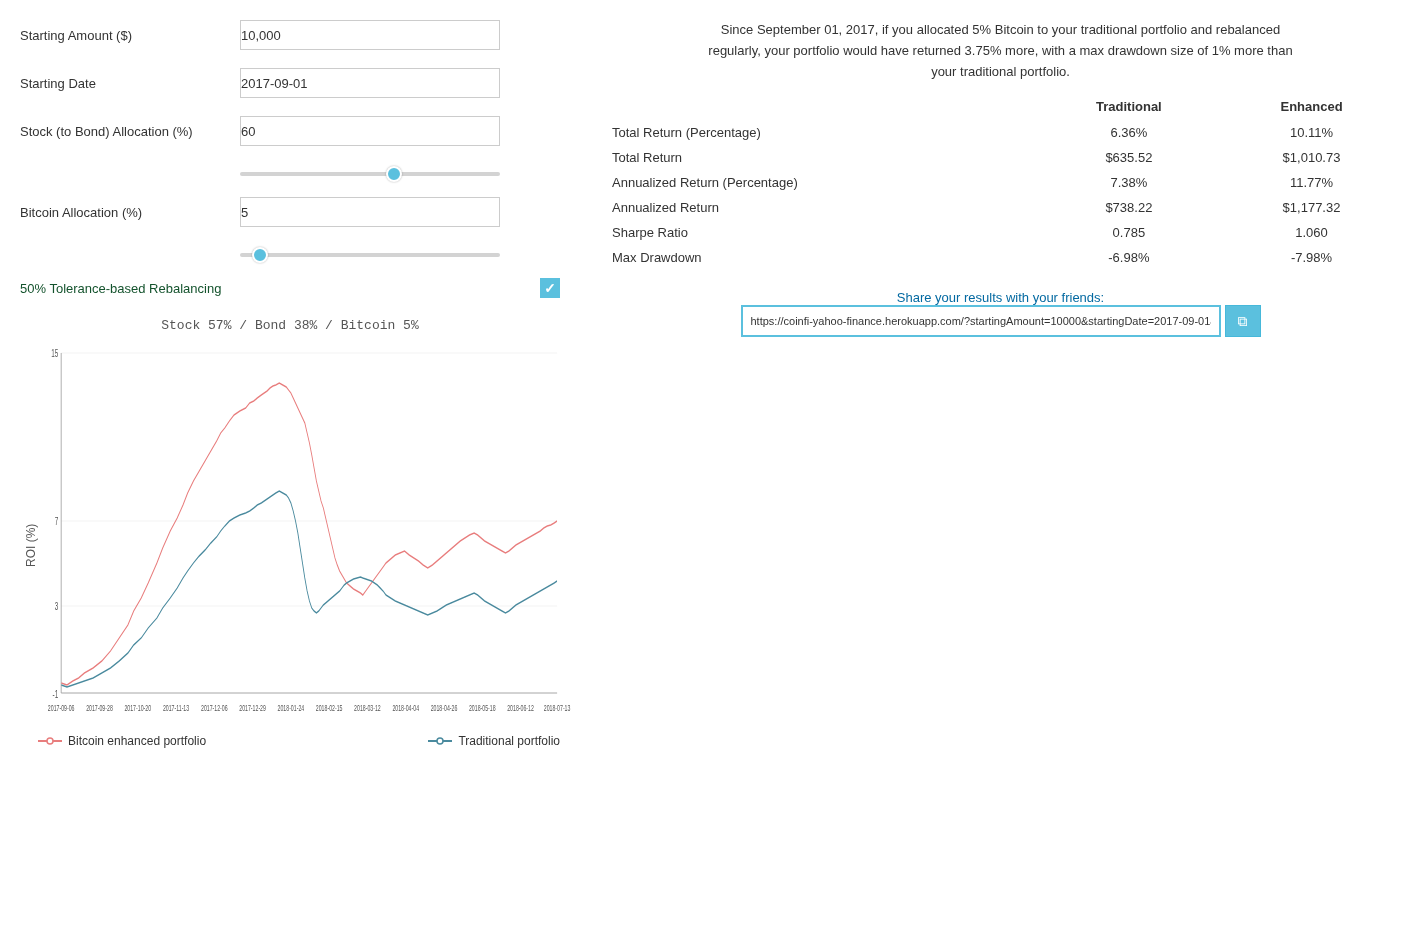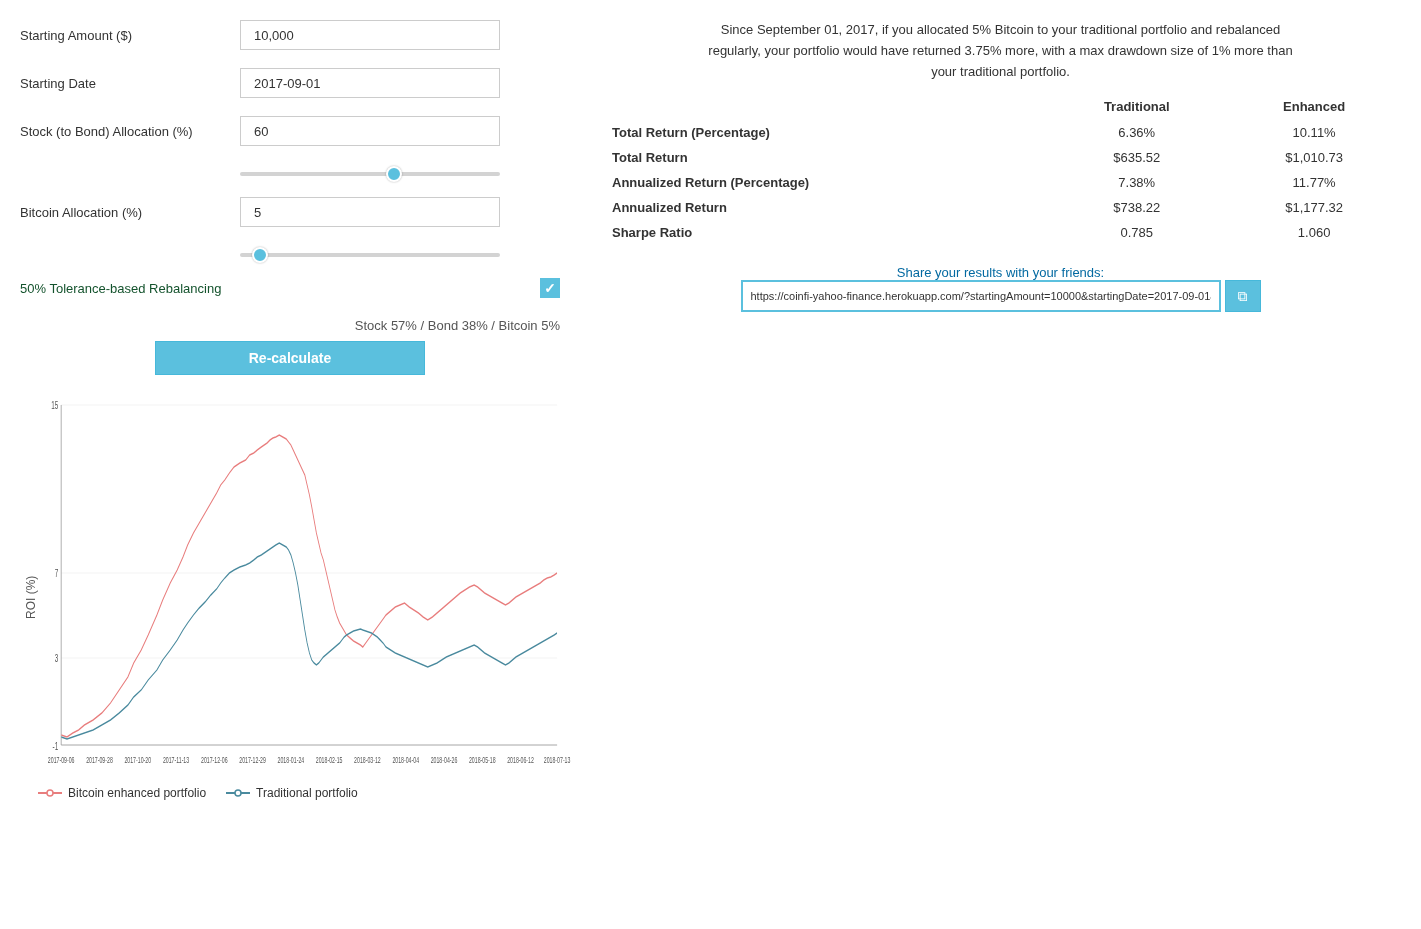--- a/index.html
+++ b/index.html
@@ -5,63 +5,63 @@
     * { box-sizing: border-box; margin: 0; padding: 0; }
     body { font-family: Arial, sans-serif; font-size: 13px; color: #333; background: #fff; padding: 20px; }
     
     .main-container { display: flex; gap: 40px; width: 1381px; }
     
     .left-panel { width: 540px; flex-shrink: 0; }
     .right-panel { flex: 1; }
     
     .form-row { display: flex; align-items: center; margin-bottom: 18px; }
     .form-label { width: 220px; font-size: 13px; color: #333; }
-    .form-input { width: 260px; height: 30px; border: 1px solid #ccc; padding: 4px 13px; font-size: 13px; color: #333; outline: none; }
+    .form-input { width: 260px; height: 30px; border: 1px solid #ccc; padding: 4px 0; font-size: 13px; color: #333; outline: none; }
     
     .slider-row { margin-bottom: 18px; }
     .slider-container { margin-left: 220px; width: 260px; margin-top: 4px; }
     input[type=range] { width: 100%; -webkit-appearance: none; appearance: none; height: 4px; background: #d3d3d3; border-radius: 2px; outline: none; }
     input[type=range]::-webkit-slider-thumb { -webkit-appearance: none; appearance: none; width: 16px; height: 16px; border-radius: 50%; background: #5bc0de; cursor: pointer; border: 2px solid #fff; box-shadow: 0 0 2px rgba(0,0,0,0.3); }
     .slider-track-filled { background: linear-gradient(to right, #5bc0de 60%, #d3d3d3 60%); }
     .slider-track-filled-5 { background: linear-gradient(to right, #5bc0de 5%, #d3d3d3 5%); }
     
     .checkbox-row { display: flex; align-items: center; margin-bottom: 20px; }
     .checkbox-label { flex: 1; font-size: 13px; color: #14532d; }
     .checkbox-custom { width: 20px; height: 20px; background: #5bc0de; border: 1px solid #5bc0de; display: flex; align-items: center; justify-content: center; cursor: pointer; }
     .checkbox-custom::after { content: '✓'; color: white; font-size: 14px; font-weight: bold; }
     
-    .allocation-text { text-align: right; font-size: 13px; color: #555; margin-bottom: 8px; }
+    .allocation-text { text-align: center; font-size: 13px; color: #555; margin-bottom: 8px; font-family: Liberation Mono, monospace; }
     
     .recalculate-btn { display: block; width: 270px; margin: 0 auto 20px auto; background: #5bc0de; color: white; border: 1px solid #46b8da; padding: 8px 16px; font-size: 14px; font-weight: bold; cursor: pointer; text-align: center; }
     
     
     .summary-text { text-align: center; font-size: 13px; color: #333; line-height: 1.6; margin-bottom: 11px; max-width: 600px; margin-left: auto; margin-right: auto; }
     
     .results-table { width: 100%; border-collapse: collapse; margin-bottom: 20px; font-size: 13px; }
     .results-table th { font-weight: bold; padding: 6px 12px; }
     .results-table th:first-child { text-align: left; }
     .results-table td { padding: 5px 12px; }
-    .results-table td:first-child { font-weight: bold; margin-top: 22px; }
+    .results-table td:first-child { font-weight: normal; margin-top: 22px; }
     .results-table td:not(:first-child) { text-align: center; }
     
     .share-section { text-align: center; }
     .share-label { font-size: 13px; color: #0369a1; margin-bottom: 0; }
     .share-input-row { display: flex; align-items: center; justify-content: center; gap: 4px; }
     .share-input { width: 480px; height: 32px; border: 2px solid #5bc0de; padding: 4px 8px; font-size: 11px; color: #333; outline: none; }
     .copy-btn { width: 36px; height: 32px; background: #5bc0de; border: 1px solid #46b8da; color: white; cursor: pointer; display: flex; align-items: center; justify-content: center; font-size: 14px; }
     
     
     .chart-section { width: 100%; margin-top: 10px; }
     .chart-wrapper { display: flex; gap: 0; }
     .y-axis-label { writing-mode: vertical-rl; transform: rotate(180deg); font-size: 12px; color: #555; display: flex; align-items: center; justify-content: center; padding-right: 4px; }
     .chart-area { flex: 1; position: relative; }
     
     svg.chart { width: 100%; height: 380px; overflow: visible; }
     
-    .chart-legend { display: flex; justify-content: flex-start; gap: 20px; margin-top: 8px; font-size: 12px; }
+    .chart-legend { display: flex; justify-content: space-between; gap: 20px; margin-top: 8px; font-size: 12px; }
     .legend-item { display: flex; align-items: center; gap: 6px; }
   </style>
 </head>
 <body>
 
 <div class="main-container">
 
   <div class="left-panel">
 
     <div class="form-row">
@@ -94,21 +94,20 @@
       </div>
     </div>
 
     <div class="checkbox-row">
       <label class="checkbox-label">50% Tolerance-based Rebalancing</label>
       <div class="checkbox-custom"></div>
     </div>
 
     <div class="allocation-text">Stock 57% / Bond 38% / Bitcoin 5%</div>
 
-    <button class="recalculate-btn">Re-calculate</button>
 
     <div class="chart-section">
       <div class="chart-wrapper">
         <div class="y-axis-label">ROI (%)</div>
         <div class="chart-area">
           <svg class="chart" viewBox="0 0 900 380" preserveAspectRatio="none">
 
             <defs>
               <clipPath id="chartClip">
                 <rect x="40" y="10" width="855" height="340"></rect>
@@ -454,20 +453,25 @@
           <tr>
       <td>Annualized Return</td>
       <td>$738.22</td>
       <td>$1,177.32</td>
     </tr>
           <tr>
       <td>Sharpe Ratio</td>
       <td>0.785</td>
       <td>1.060</td>
     </tr>
+          <tr>
+      <td>Max Drawdown</td>
+      <td>-6.98%</td>
+      <td>-7.98%</td>
+    </tr>
         </tbody>
     </table>
 
     <div class="share-section">
       <p class="share-label">Share your results with your friends:</p>
       <div class="share-input-row">
         <input type="text" class="share-input" value="https://coinfi-yahoo-finance.herokuapp.com/?startingAmount=10000&amp;startingDate=2017-09-01&amp;stockAll" style="">
         <button class="copy-btn" title="Copy">
           <span>⧉</span>
         </button>

